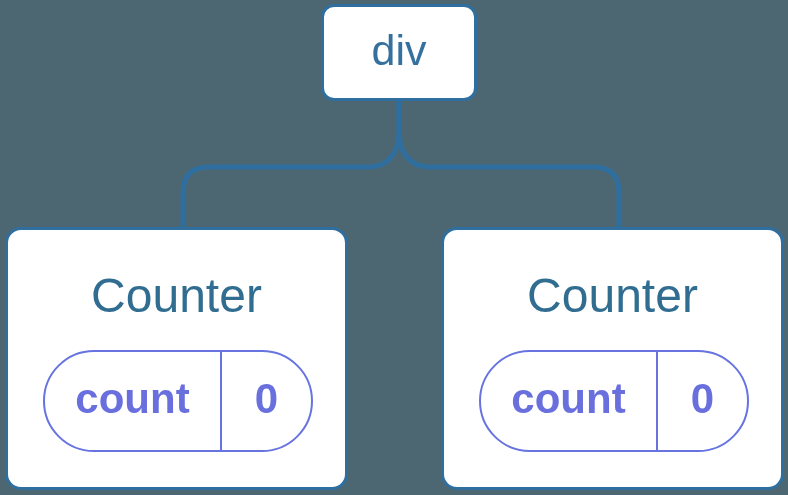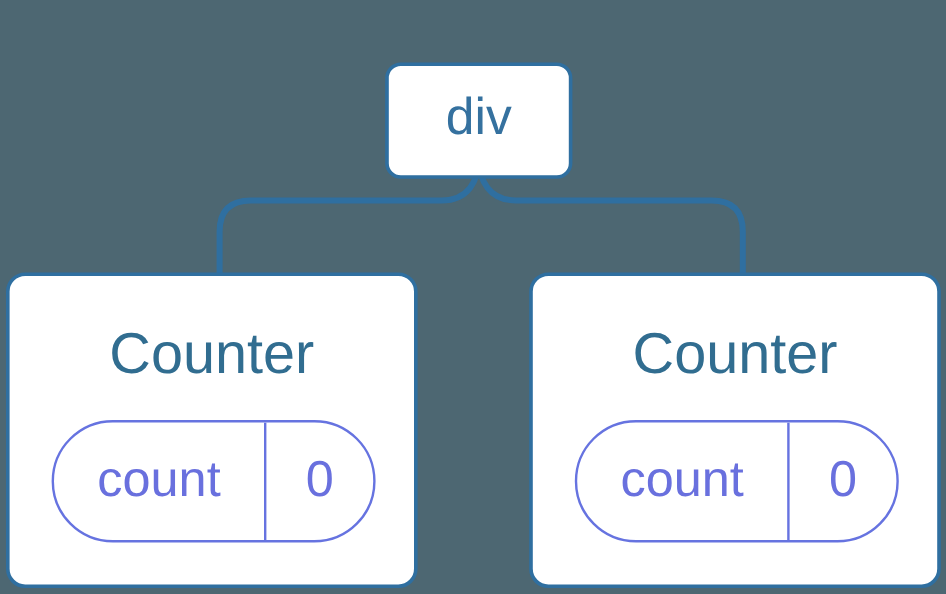--- a/index.html
+++ b/index.html
@@ -39,21 +39,20 @@
   .root-node {
     position: absolute;
     left: 321px; top: 4px;
     width: 156px; height: 97px;
     background: var(--fill);
     border: 3px solid var(--line);
     border-radius: 13px;
     display: flex;
     align-items: center;
     justify-content: center;
-    margin-top: 48px;
   }
   .root-label {
     font-size: 43px;
     line-height: 1;
     color: var(--root-text);
     padding-bottom: 4px;
   }
 
   .counter-card {
     position: absolute;
@@ -76,20 +75,21 @@
 
   .state-pill {
     position: absolute;
     left: 35px; top: 120px;
     width: 270px; height: 102px;
     border: 2.5px solid var(--accent);
     border-radius: 51px;
     display: flex;
     overflow: hidden;
     background: var(--fill);
+    font-weight: bold;
   }
   .state-key {
     width: 177px;
     height: 100%;
     border-right: 2.5px solid var(--accent);
     display: flex;
     align-items: center;
     justify-content: center;
     font-size: 42px;
     color: var(--accent-text);

